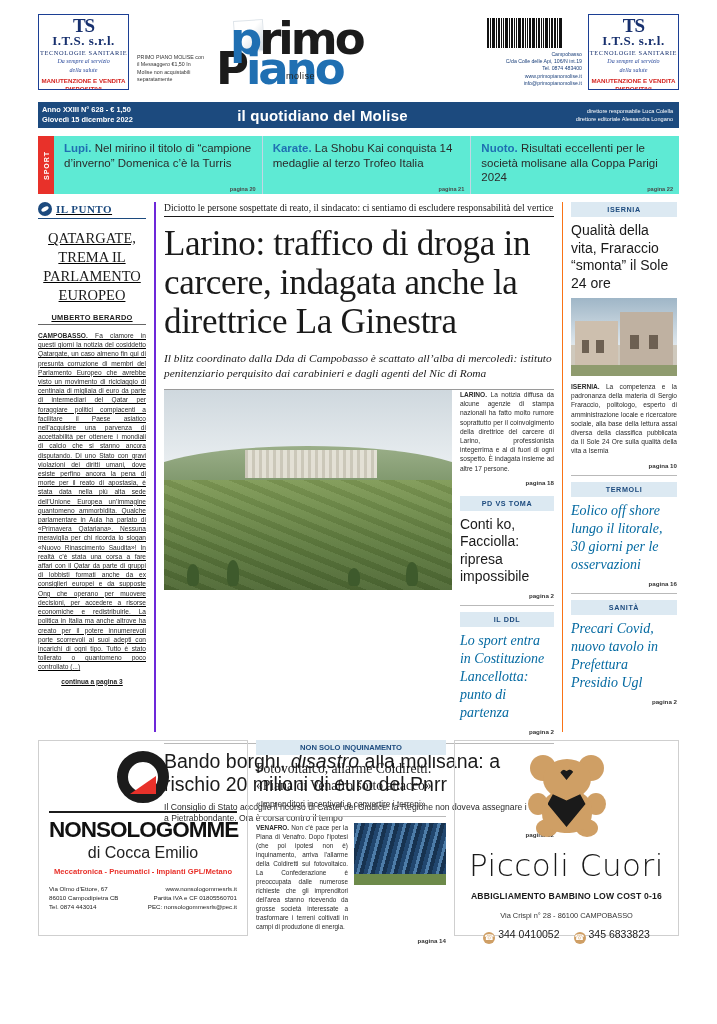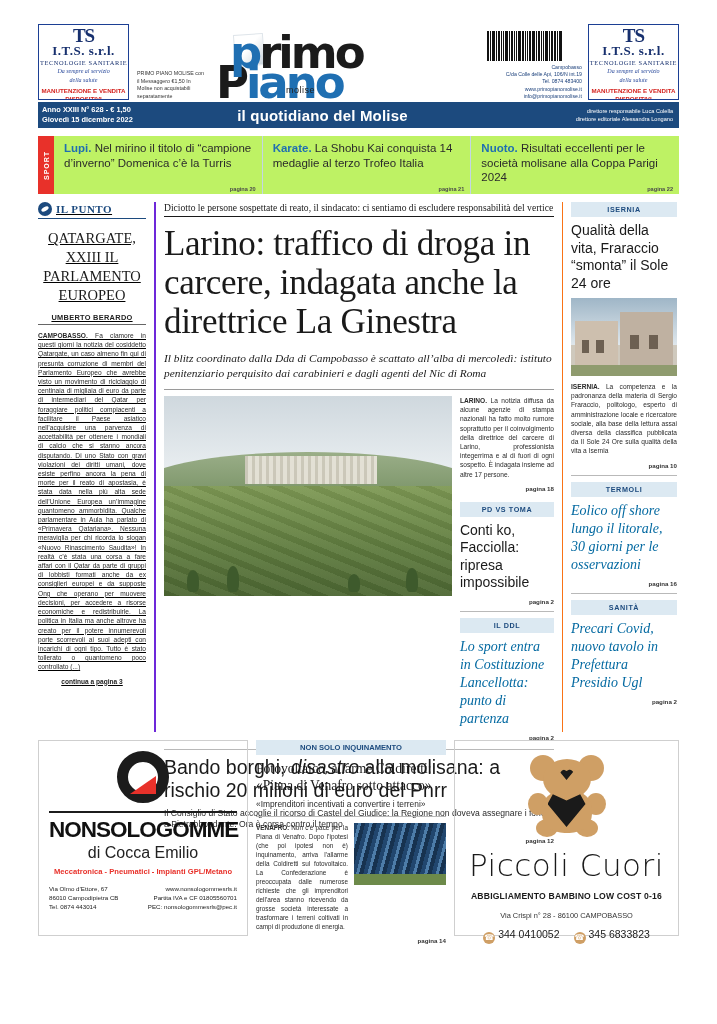--- a/index.html
+++ b/index.html
@@ -5,21 +5,21 @@
   * { box-sizing: border-box; margin: 0; padding: 0; }
   body {
     width: 717px; height: 1024px;
     background: #ffffff;
     font-family: "Liberation Sans", sans-serif;
     overflow: hidden;
   }
   .page { position: relative; width: 717px; height: 1024px; padding: 0 38px; }
 
   
-  .masthead { display: flex; align-items: flex-end; padding-top: 14px; height: 100px; }
+  .masthead { display: flex; align-items: flex-start; padding-top: 14px; height: 100px; }
   .ad-its {
     width: 108px; height: 76px; border: 1px solid #1c3f94;
     background: linear-gradient(#ffffff 0%, #ffffff 62%, #ffffff 100%);
     text-align: center; padding-top: 3px; position: relative; overflow: hidden;
   }
   .its-logo { font-family: "Liberation Serif", serif; color: #17306e; letter-spacing: .5px; }
   .its-ts { font-size: 19px; font-weight: bold; line-height: 15px; letter-spacing: -1px;}
   .its-name { font-size: 13px; font-weight: bold; line-height: 15px; }
   .its-sub { font-size: 6.4px; color: #17306e; letter-spacing: .6px; margin-top: 1px; font-family:"Liberation Serif",serif;}
   .its-ital { font-size: 6px; font-style: italic; color: #2a4a9c; line-height: 7px; margin-top: 2px; font-family:"Liberation Serif",serif;}
@@ -46,21 +46,21 @@
   .pub-lines { font-size: 5.2px; color:#1a3f7a; text-align: right; line-height: 7.2px; margin-top: 3px; padding-right: 6px;}
   .ad-its2 { width: 108px; height: 76px; border: 1px solid #1c3f94; text-align:center; padding-top:3px; position:relative; overflow:hidden;}
 
   
   .infobar { display:flex; align-items:center; height: 26px; background:#1c4a7e; color:#fff; margin-top: 2px;}
   .infobar .left { width: 108px; font-size: 7.4px; line-height: 10px; padding-left:4px; font-weight: bold;}
   .infobar .mid { flex: 1; text-align: center; font-size: 15px; font-weight: bold; letter-spacing: .2px;}
   .infobar .right { width: 180px; text-align: right; font-size: 5.6px; line-height: 8px; padding-right: 6px;}
 
   
-  .sportstrip { display:flex; margin-top: 8px; background:#bef264; height: 58px; position: relative;}
+  .sportstrip { display:flex; margin-top: 8px; background:#5eead4; height: 58px; position: relative;}
   .sport-tab { width: 16px; background:#e8312a; color:#fff; font-size: 7px; font-weight:bold;
                writing-mode: vertical-rl; transform: rotate(180deg); display:flex; align-items:center;
                justify-content:center; letter-spacing: 1px; }
   .sport-item { flex:1; padding: 5px 8px 0 10px; position: relative; border-right: 1px solid #c3d6e4;}
   .sport-item:last-child { border-right: none; }
   .sport-item .txt { font-size: 11.5px; line-height: 14.6px; color:#2b2b2b; }
   .sport-item .lead { color:#1f6fb2; font-weight: bold; }
   .pagina { position:absolute; right: 6px; bottom: 2px; font-size: 5.6px; font-weight:bold; color:#4a4a4a;}
 
   
@@ -83,21 +83,21 @@
   .continua { font-size: 6.6px; font-weight:bold; text-align:center; margin-top: 6px; color:#222;}
 
   .kicker { font-family:"Liberation Serif",serif; font-size: 9.6px; color:#1a1a1a;
             border-bottom: 1px solid #1a1a1a; padding-bottom: 3px; white-space: nowrap;}
   .main-head { font-family:"Liberation Serif",serif; font-size: 35px; line-height: 39px;
                color:#1a1a1a; margin-top: 7px; letter-spacing: -.3px;}
   .main-sub { font-family:"Liberation Serif",serif; font-style: italic; font-size: 11.4px;
               line-height: 15px; margin-top: 10px; color:#1a1a1a;
               border-bottom: 1px solid #9a9a9a; padding-bottom: 8px;}
 
-  .photo-row { display:flex; margin-top: 6px; gap: 8px; }
+  .photo-row { display:flex; gap: 8px; }
   .photo { width: 300px; height: 200px; position: relative; overflow: hidden; background:#8aa84f; }
   .ph-sky { position:absolute; inset: 0 0 55% 0; background: linear-gradient(#cfd8de,#eef2f4); }
   .ph-hill { position:absolute; left:-10%; top: 28%; width: 120%; height: 30%;
              background: linear-gradient(#9aae88,#6f8a5c); border-radius: 50% 50% 0 0 / 60% 60% 0 0;}
   .ph-town { position:absolute; left: 28%; top: 30%; width: 46%; height: 14%; background:#d9d5cc; opacity:.95;}
   .ph-town::before{content:"";position:absolute;inset:0;background:
      repeating-linear-gradient(90deg,#cfcabd 0 3px,#e8e4da 3px 7px);}
   .ph-fore { position:absolute; left:0; right:0; bottom:0; height: 55%;
              background: linear-gradient(#7f9a55,#5e7a3e 60%,#4d6733);}
   .ph-fore::after{content:"";position:absolute;inset:0;background:
@@ -290,21 +290,21 @@
     </div>
   </div>
 
   <div class="grid">
 
     <div class="col-left">
       <div class="punto">
         <div class="punto-dot"></div>
         <div class="punto-label">IL PUNTO</div>
       </div>
-      <div class="edit-title">QATARGATE, XXIII IL PARLAMENTO EUROPEO</div>
+      <div class="edit-title">QATARGATE, TREMA IL PARLAMENTO EUROPEO</div>
       <div class="edit-author">UMBERTO BERARDO</div>
       <div class="edit-body"><b>CAMPOBASSO.</b><span> Fa clamore in questi giorni la notizia del cosiddetto Qatargate, un caso almeno fin qui di presunta corruzione di membri del Parlamento Europeo che avrebbe visto un movimento di riciclaggio di centinaia di migliaia di euro da parte di intermediari del Qatar per foraggiare politici compiacenti a facilitare il Paese asiatico nell’acquisire una parvenza di accettabilità per ottenere i mondiali di calcio che si stanno ancora disputando.
 Di uno Stato con gravi violazioni dei diritti umani, dove esiste perfino ancora la pena di morte per il reato di apostasia, è stata data nella più alta sede dell’Unione Europea un’immagine quantomeno ammorbidita.
 Qualche parlamentare in Aula ha parlato di «Primavera Qatariana».
 Nessuna meraviglia per chi ricorda lo slogan «Nuovo Rinascimento Saudita»!
 In realtà c’è stata una corsa a fare affari con il Qatar da parte di gruppi di lobbisti formati anche da ex consiglieri europei e da supposte Ong che operano per muovere decisioni, per accedere a risorse economiche e redistribuirle.
 La politica in Italia ma anche altrove ha creato per il potere innumerevoli porte scorrevoli ai suoi adepti con incarichi di ogni tipo.
 Tutto è stato tollerato o quantomeno poco controllato (...)</span></div>
       <div class="continua">continua a pagina 3</div>
     </div>

